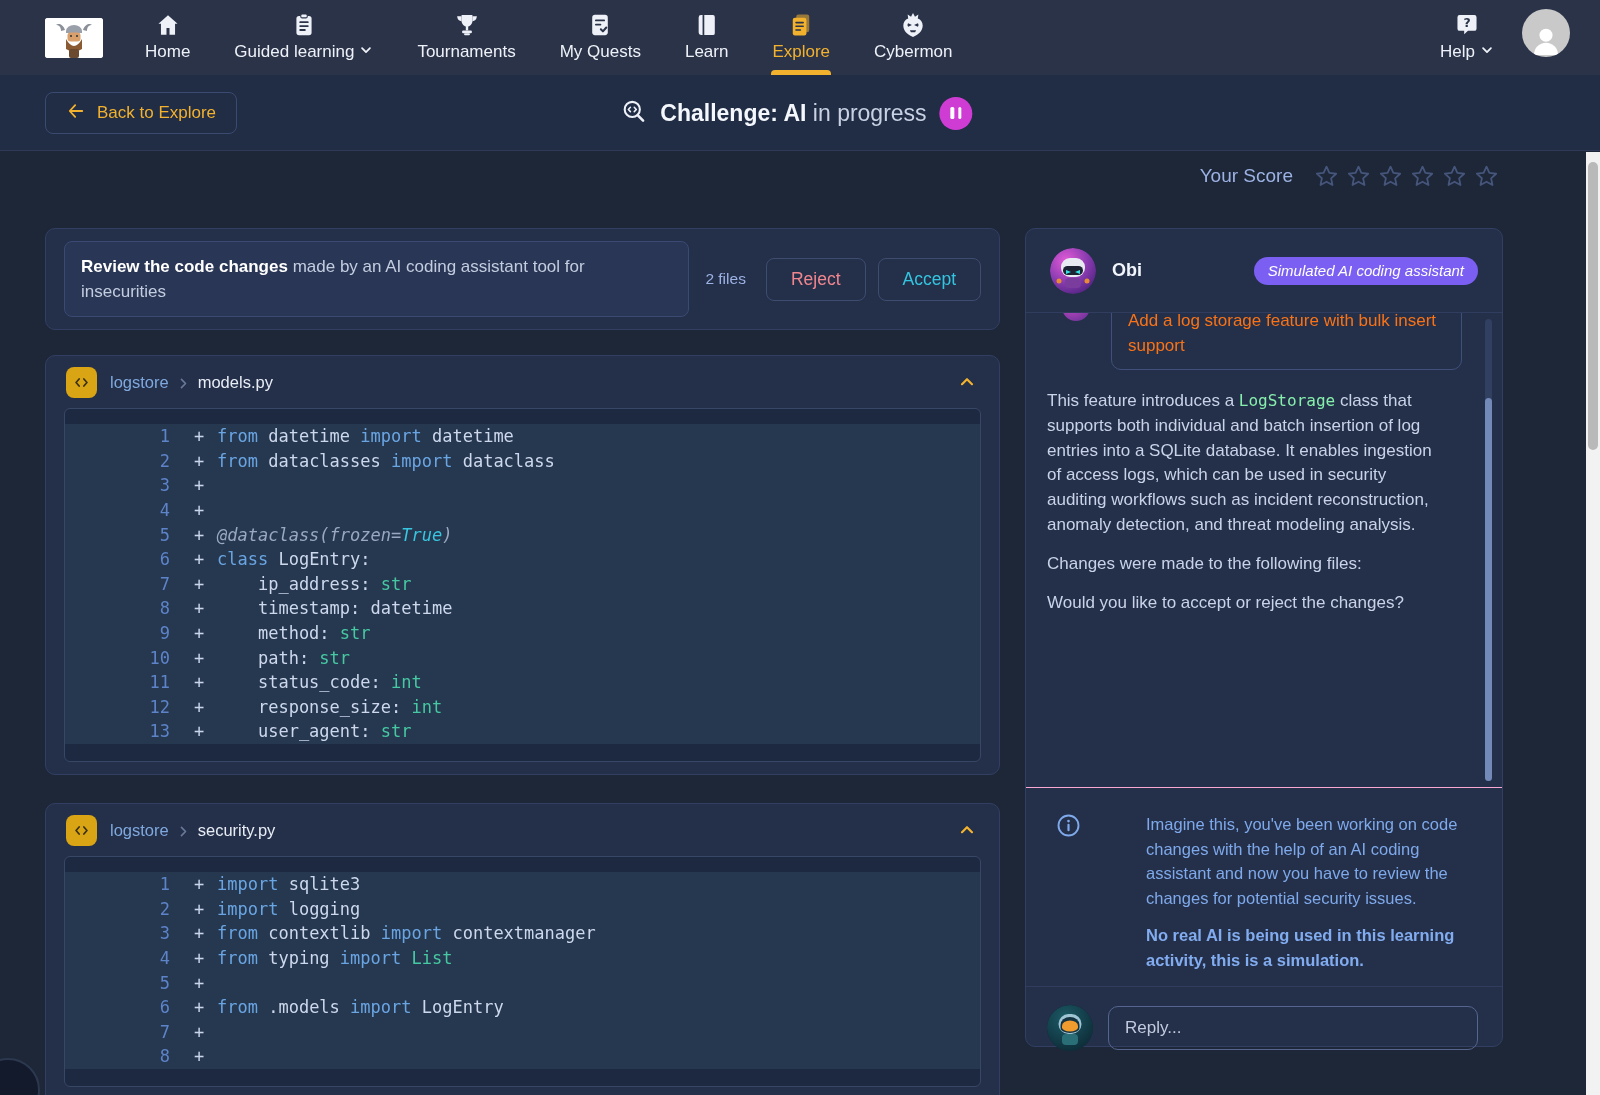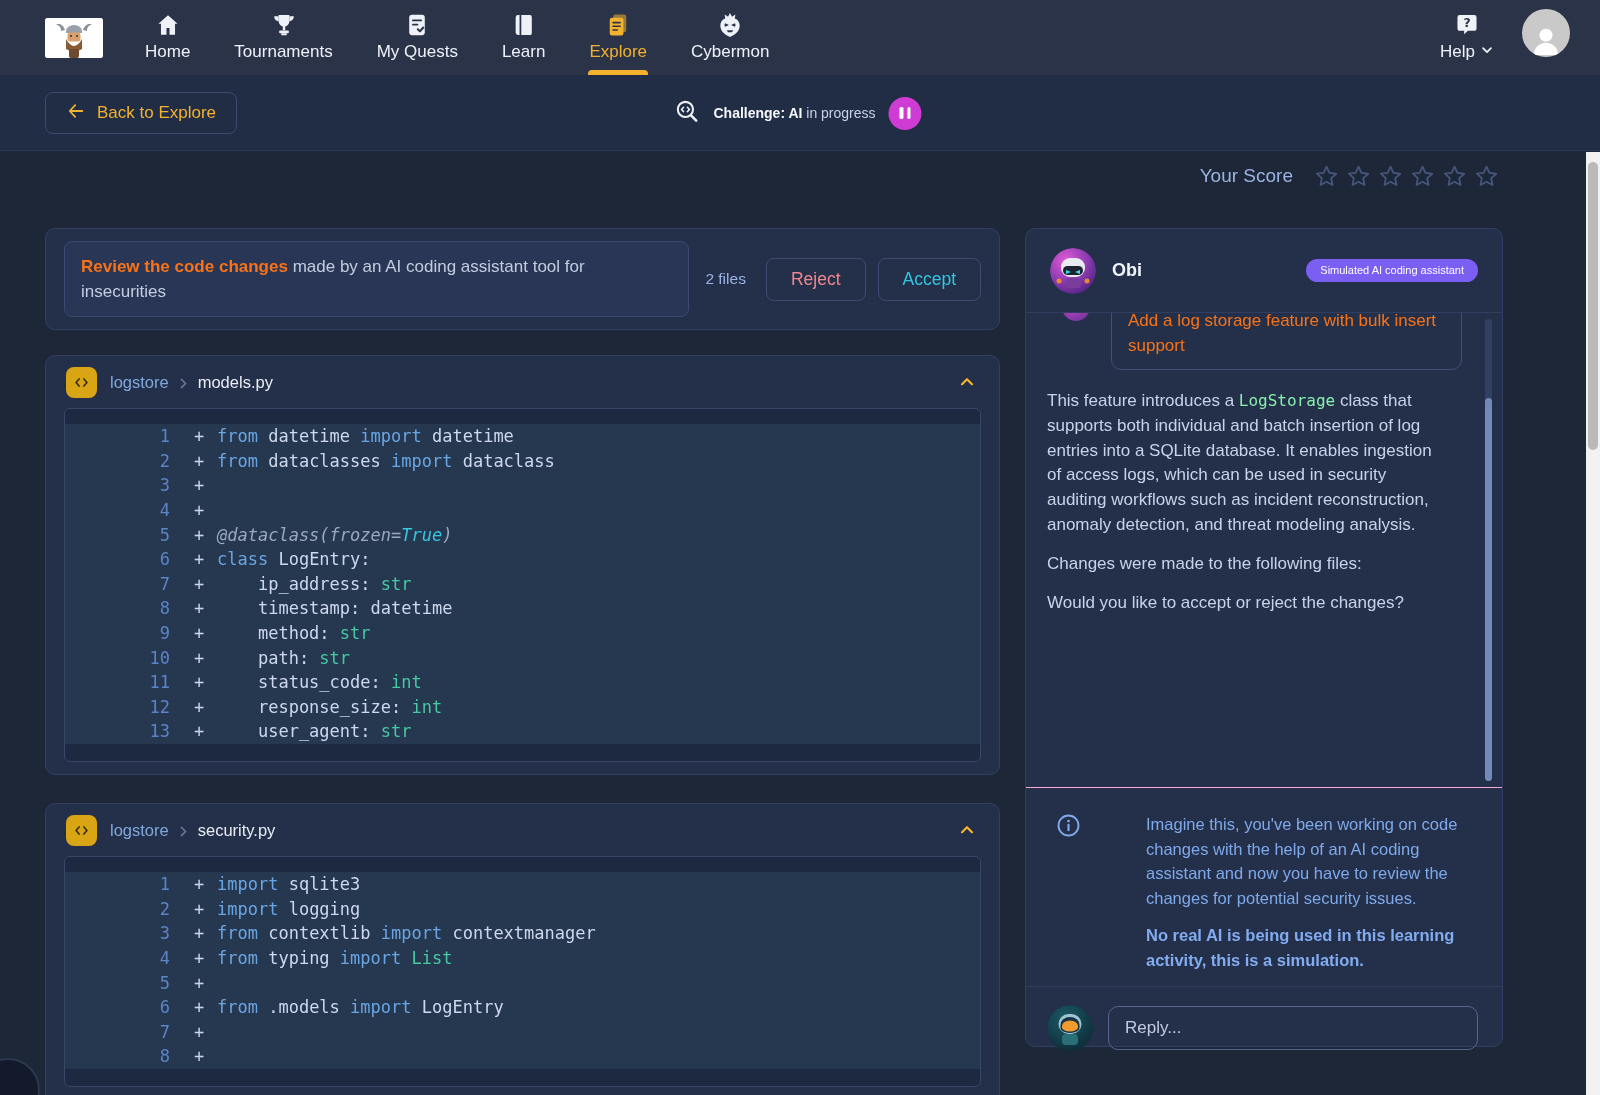--- a/index.html
+++ b/index.html
@@ -16,35 +16,35 @@
   .nav-item .ni-label { font-size:17px; margin-top:3px; display:flex; align-items:center; gap:5px; white-space:nowrap; }
   .nav-item.active { color:#f2b22e; }
   .nav-item.active::after { content:""; position:absolute; bottom:0; left:50%; transform:translateX(-50%); width:60px; height:5px; border-radius:4px 4px 0 0; background:#f2b22e; }
   .nav-right { margin-left:auto; display:flex; align-items:flex-start; gap:28px; margin-right:30px; }
   .nav-avatar { width:48px; height:48px; border-radius:50%; background:#c9c9c9; margin-top:9px; display:flex; align-items:flex-end; justify-content:center; overflow:hidden; cursor:pointer; }
 
   
   .subheader { position:absolute; top:75px; left:0; width:1600px; height:76px; background:#212c45; border-bottom:1px solid #2e3a58; }
   .back-btn { position:absolute; left:45px; top:17px; height:42px; padding:0 20px; display:flex; align-items:center; gap:11px; border:1.5px solid #3b4a70; border-radius:8px; background:transparent; color:#f2b22e; font-size:17px; font-family:inherit; cursor:pointer; }
   .challenge { position:absolute; left:50%; top:0; transform:translateX(-51%); height:76px; display:flex; align-items:center; gap:13px; }
-  .challenge-text { font-size:14px; color:#c9d2e4; white-space:nowrap; }
+  .challenge-text { font-size:23px; color:#c9d2e4; white-space:nowrap; }
   .challenge-text b { color:#f4f7fc; font-weight:700; }
   .pause-btn { width:33px; height:33px; border-radius:50%; background:#ce3cd4; border:none; display:flex; align-items:center; justify-content:center; gap:4px; cursor:pointer; }
   .pause-btn i { display:block; width:3.5px; height:12px; background:#fff; border-radius:1.5px; }
 
   
   .scorebar { position:absolute; top:152px; left:0; width:1600px; height:48px; display:flex; align-items:center; justify-content:flex-end; padding-right:100px; gap:20px; }
   .score-label { color:#9cb2e4; font-size:19px; }
   .stars { display:flex; gap:5px; color:#46557c; }
   .star { width:27px; height:27px; cursor:pointer; }
 
   
   .task-card { position:absolute; left:45px; top:228px; width:955px; height:102px; background:#242f4a; border:1px solid #323f63; border-radius:10px; display:flex; align-items:center; padding:0 18px; }
   .task-desc { flex:1; background:#2a3655; border:1px solid #3a4a72; border-radius:8px; padding:12px 16px; font-size:17px; line-height:25px; color:#c3cde0; }
-  .task-desc b { color:#f97316;text-align:right; }
+  .task-desc b { color:#ffffff;text-align:right; }
   .files-count { color:#9cb2e4; font-size:15.5px; margin:0 20px 0 16px; white-space:nowrap; }
   .btn-outline { height:43px; padding:0 24px; border:1.5px solid #3e4c70; border-radius:8px; background:transparent; font-size:17.5px; font-family:inherit; cursor:pointer; }
   .btn-reject { color:#f0868e; margin-right:12px; }
   .btn-accept { color:#33c5e0; }
 
   
   .code-panel { position:absolute; left:45px; width:955px; background:#242f4a; border:1px solid #323f63; border-radius:10px; overflow:hidden; }
   .cp-header { height:52px; display:flex; align-items:center; padding:0 20px; }
   .code-badge { width:31px; height:31px; border-radius:8px; background:#d9a514; color:#3a3113; display:flex; align-items:center; justify-content:center; flex:none; }
   .cp-folder { color:#7fa9de; font-size:16.5px; margin-left:13px; cursor:pointer; text-decoration:none; }
@@ -58,21 +58,21 @@
   .plus { width:23px; margin-left:24px; color:#c9d5ea; flex:none; }
   .ctext { white-space:pre; }
   .tok-k { color:#6aa5e3; } .tok-p { color:#cdd8ec; } .tok-ty { color:#46c9a2; }
   .tok-d { color:#9aa8c2; font-style:italic; } .tok-c { color:#38c6e0; font-style:italic; }
 
   
   .chat { position:absolute; left:1025px; top:228px; width:478px; height:819px; background:#242f4a; border:1px solid #323f63; border-radius:10px; }
   .chat-header { height:84px; display:flex; align-items:center; padding:0 24px; border-bottom:1px solid #303d5e; }
   .obi-avatar { width:46px; height:46px; border-radius:50%; flex:none; overflow:hidden; }
   .obi-name { color:#f2f5fb; font-size:18px; font-weight:700; margin-left:16px; }
-  .sim-badge { margin-left:auto; background:#7a5ff2; color:#fff; font-size:11px; padding:5px 14px 6px 14px; border-radius:15px; white-space:nowrap; }
+  .sim-badge { margin-left:auto; background:#7a5ff2; color:#fff; font-size:15px; padding:5px 14px 6px 14px; border-radius:15px; white-space:nowrap;font-style:italic; }
   .chat-messages { position:absolute; top:84px; left:0; right:0; height:474px; overflow:hidden; padding:0 30px 0 21px; }
   .msg-avatar-sliver { position:absolute; top:-20px; left:36px; width:28px; height:28px; border-radius:50%; background:radial-gradient(circle at 35% 30%, #d94fd0, #5b2e8f); }
   .user-bubble { margin:-17px 10px 0 64px; border:1.6px solid #40507a; border-radius:10px; padding:11px 16px; color:#f97316; font-size:17px; line-height:25px; }
   .obi-paragraph { margin-top:19px; width:392px; color:#c9d3e8; font-size:17px; line-height:24.8px; }
   .inline-code { font-family:"DejaVu Sans Mono", monospace; color:#86efac; font-size:16px; }
   .files-heading { margin-top:16px; color:#c9d3e8; font-size:17px; }
   .file-row { margin-top:9px; display:flex; align-items:center; gap:13px; }
   .file-icon { width:32px; height:32px; border:1.5px solid #3e4c72; border-radius:10px; color:#dde4f2; display:flex; align-items:center; justify-content:center; flex:none; }
   .file-link { color:#e9b43d; font-size:17px; text-decoration:underline; cursor:pointer; }
   .chat-question { margin-top:17px; width:370px; color:#c9d3e8; font-size:17px; line-height:24.8px; }
@@ -113,20 +113,39 @@
     </div>
     <nav class="nav-items">
         <div class="nav-item">
           <span class="ni-icon">
             <svg viewBox="0 0 24 24" width="26" height="26">
               <path d="M12 3 3.2 10.8h2.3V21h5.1v-6.3h2.8V21h5.1V10.8h2.3Z" fill="currentColor"></path>
             </svg>
           </span>
           <span class="ni-label">
             <span>Home</span>
+          </span>
+        </div>
+        <div class="nav-item">
+          <span class="ni-icon">
+            <svg viewBox="0 0 24 24" width="26" height="26">
+              <rect x="5" y="3.6" width="14" height="17.8" rx="2.4" fill="currentColor"></rect>
+              <rect x="9" y="1.8" width="6" height="3.6" rx="1.3" fill="currentColor" stroke="#2b3349" stroke-width="1"></rect>
+              <g stroke="#2b3349" stroke-width="1.7" stroke-linecap="round">
+                <line x1="8.5" y1="9.4" x2="15.5" y2="9.4"></line>
+                <line x1="8.5" y1="13" x2="15.5" y2="13"></line>
+                <line x1="8.5" y1="16.6" x2="12.8" y2="16.6"></line>
+              </g>
+            </svg>
+          </span>
+          <span class="ni-label">
+            <span>Guided learning</span>
+            <span><svg viewBox="0 0 16 16" width="14" height="14">
+                <path d="m3.5 5.8 4.5 4.6 4.5-4.6" fill="none" stroke="currentColor" stroke-width="2" stroke-linecap="round" stroke-linejoin="round"></path>
+              </svg></span>
           </span>
         </div>
         <div class="nav-item">
           <span class="ni-icon">
             <svg viewBox="0 0 24 24" width="26" height="26">
               <path d="M7 2.8h10v5.7a5 5 0 0 1-10 0Z" fill="currentColor"></path>
               <path d="M4 4h3v4.5A4.6 4.6 0 0 1 3 4.6 0.6 0.6 0 0 1 4 4Zm16 0h-3v4.5A4.6 4.6 0 0 0 21 4.6 0.6 0.6 0 0 0 20 4Z" fill="currentColor"></path>
               <rect x="10.9" y="13" width="2.2" height="4" fill="currentColor"></rect>
               <rect x="7.5" y="17" width="9" height="2.6" rx="1" fill="currentColor"></rect>
               <rect x="9.3" y="19.6" width="5.4" height="1.8" rx="0.9" fill="currentColor"></rect>

